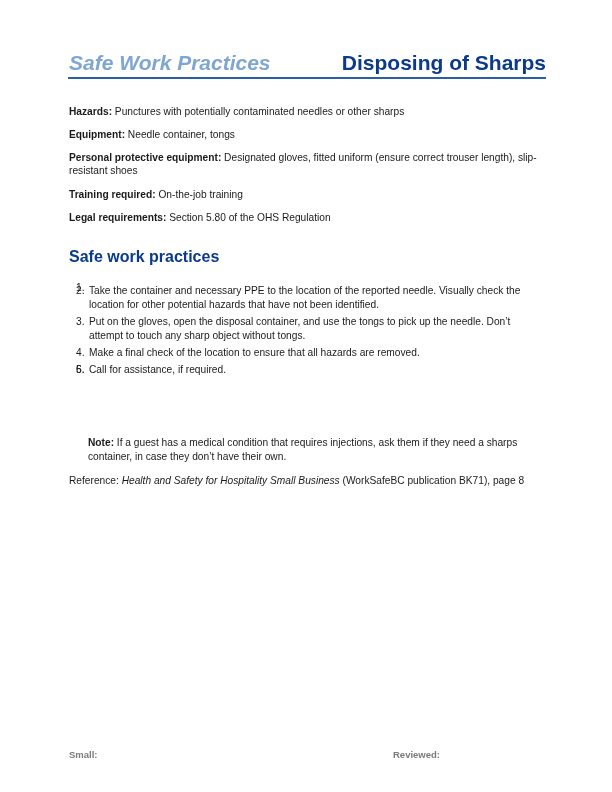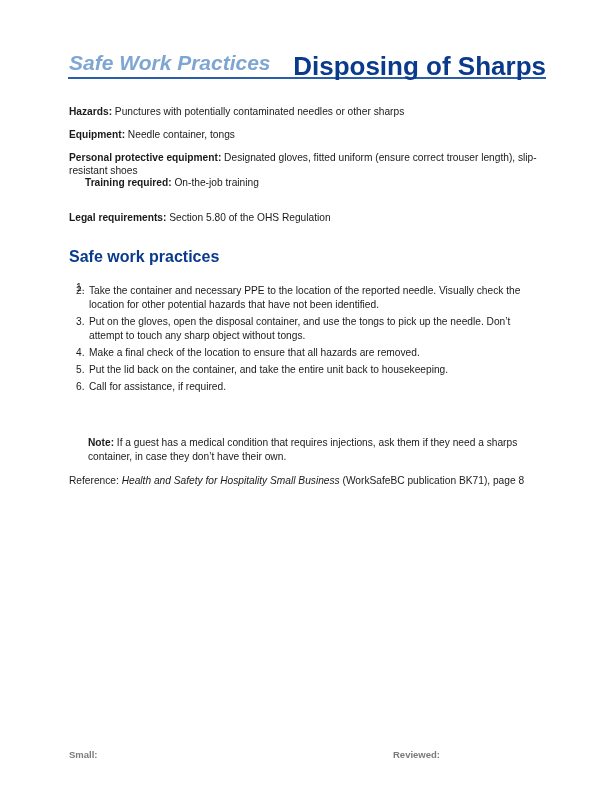--- a/index.html
+++ b/index.html
@@ -10,21 +10,21 @@
     .header {
       position: absolute; left: 68px; top: 50px; width: 478px; height: 27px;
       border-bottom: 2px solid #2a5ea8;
     }
     .header-left {
       position: absolute; left: 1px; top: 1px;
       font-size: 21px; font-weight: bold; font-style: italic; color: #7ea6d3;
     }
     .header-right {
       position: absolute; right: 0; top: 1px;
-      font-size: 26px; font-weight: bold; color: #0a3a8c;
+      font-size: 21px; font-weight: bold; color: #0a3a8c;
     }
     .info {
       position: absolute; left: 69px; width: 478px;
       font-size: 10.2px; line-height: 13px;
     }
     .info b { font-weight: bold; text-align: center; }
     .section-title {
       position: absolute; left: 69px; top: 248px;
       font-size: 16px; font-weight: bold; color: #0a3a8c;
     }
@@ -57,35 +57,35 @@
 
 <div class="info" style="top:105px;">
   <b>Hazards:</b><span> Punctures with potentially contaminated needles or other sharps</span>
 </div>
 <div class="info" style="top:128px;">
   <b>Equipment:</b><span> Needle container, tongs</span>
 </div>
 <div class="info" style="top:151px;">
   <b>Personal protective equipment:</b><span> Designated gloves, fitted uniform (ensure correct trouser length), slip-resistant shoes</span>
 </div>
-<div class="info" style="top:176px;margin-left:16px;">
+<div class="info" style="top:188px;">
   <b>Training required:</b><span> On-the-job training</span>
 </div>
 <div class="info" style="top:211px;">
   <b>Legal requirements:</b><span> Section 5.80 of the OHS Regulation</span>
 </div>
 
 <div class="section-title">Safe work practices</div>
 
 <ol class="steps">
   <li><span class="num">1.</span></li>
   <li><span class="num">2.</span><span>Take the container and necessary PPE to the location of the reported needle. Visually check the location for other potential hazards that have not been identified.</span></li>
   <li><span class="num">3.</span><span>Put on the gloves, open the disposal container, and use the tongs to pick up the needle. Don’t attempt to touch any sharp object without tongs.</span></li>
   <li><span class="num">4.</span><span>Make a final check of the location to ensure that all hazards are removed.</span></li>
-  <li><span class="num">5.</span><span>Put the lid back on the container, and take the entire unit back to housekeeping.</span></li>
+  <li><span class="num">5.</span></li>
   <li><span class="num">6.</span><span>Call for assistance, if required.</span></li>
 </ol>
 
 <div class="note">
   <b>Note:</b><span> If a guest has a medical condition that requires injections, ask them if they need a sharps container, in case they don’t have their own.</span>
 </div>
 
 <div class="reference">
   <span>Reference: </span><i>Health and Safety for Hospitality Small Business</i><span> (WorkSafeBC publication BK71), page 8</span>
 </div>

